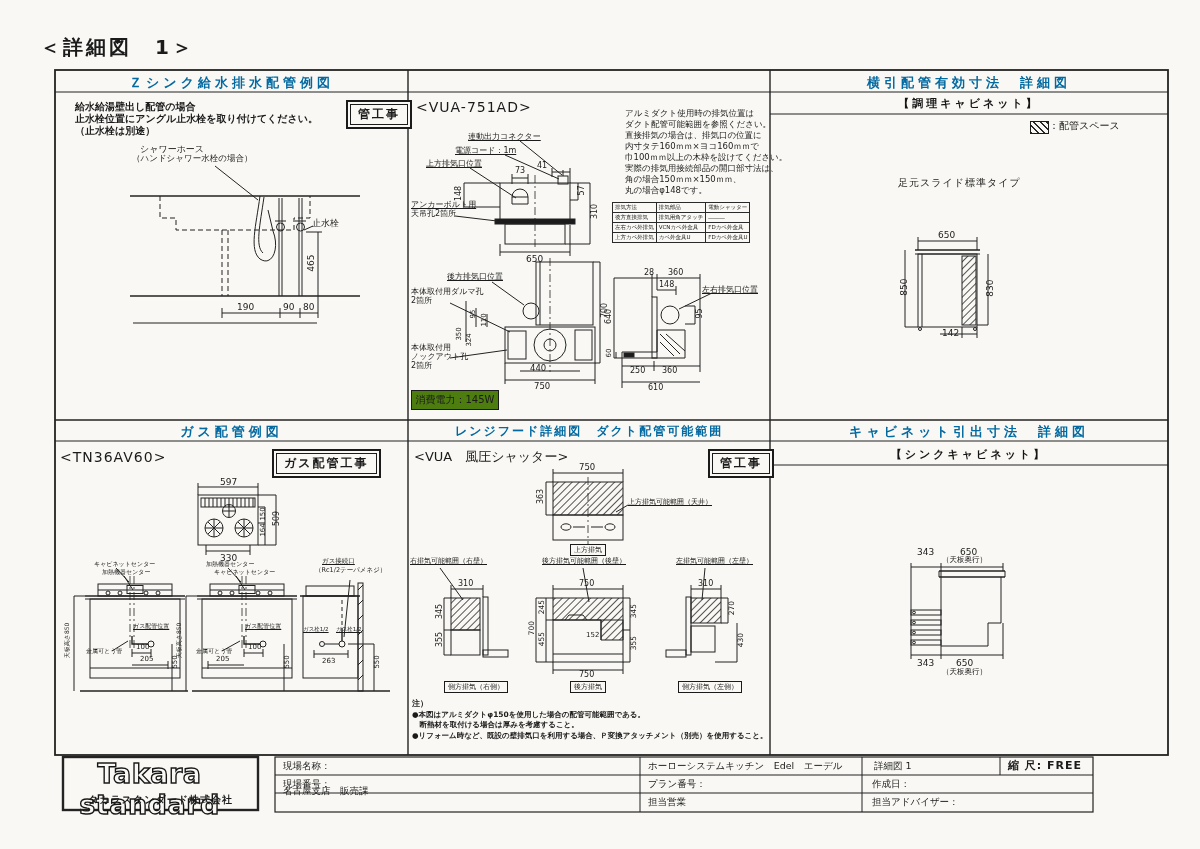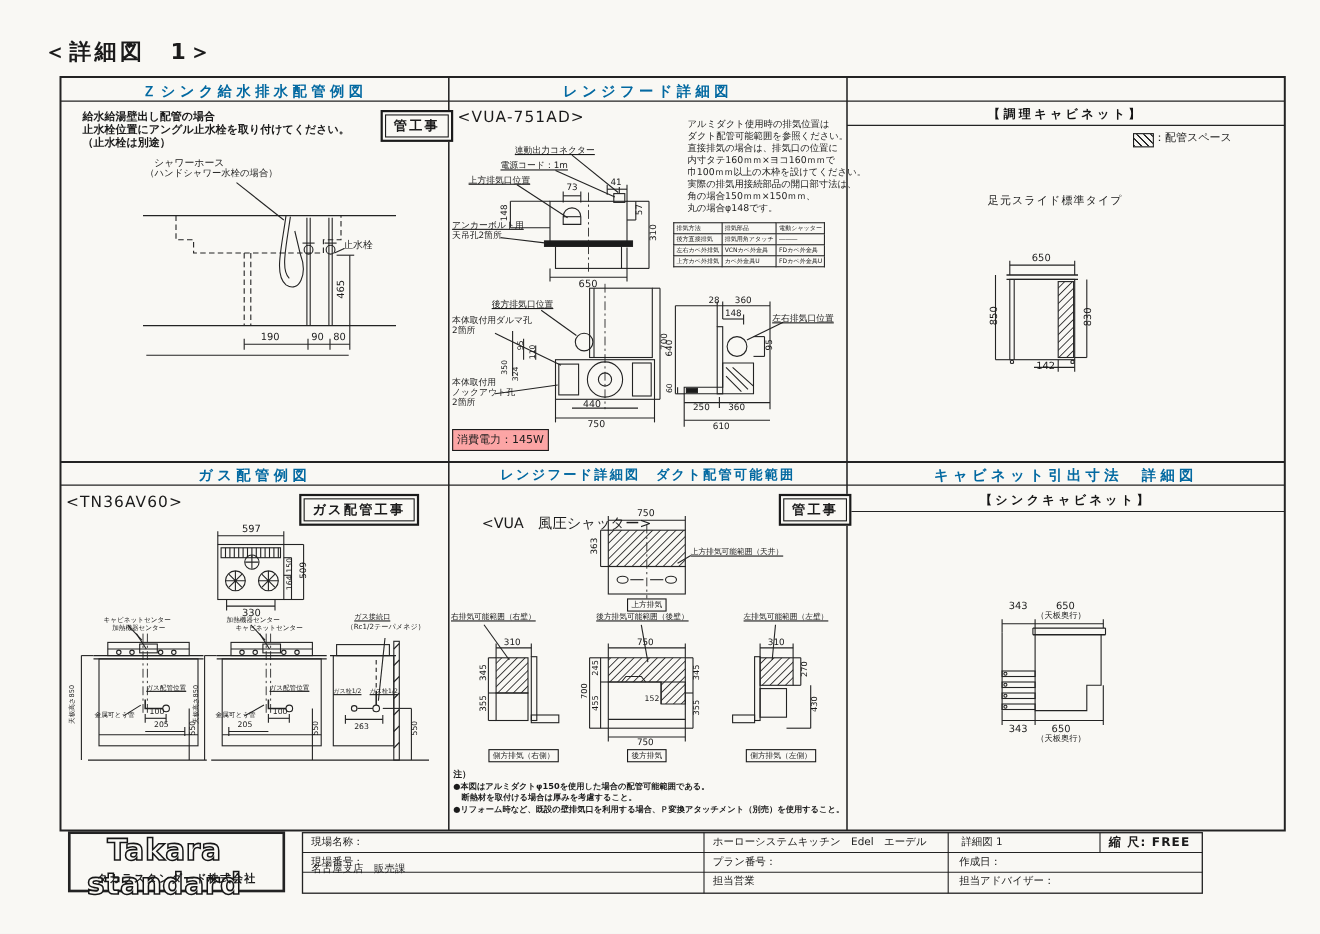--- a/index.html
+++ b/index.html
@@ -22,21 +22,21 @@
 .s55{font-size:5.5px;}
 .b{font-weight:600;}
 .u{text-decoration:underline;}
 .v{width:30px;text-align:center;transform:rotate(-90deg);transform-origin:center;}
 .vl{width:62px;text-align:center;transform:rotate(-90deg);transform-origin:center;}
 .hdr{position:absolute;text-align:center;font-weight:600;font-size:13px;letter-spacing:4px;color:#0369a1;}
 .sub{position:absolute;text-align:center;font-weight:600;font-size:11px;letter-spacing:3px;color:#151515;}
 .badge{position:absolute;border:2px solid #1b1b1b;padding:2px;background:#f9f8f4;}
 .badge>div{border:1.3px solid #1b1b1b;padding:1px 7px;font-weight:600;letter-spacing:2px;}
 .tag{position:absolute;border:1px solid #1b1b1b;padding:0 3px;font-size:7px;background:#f9f8f4;white-space:nowrap;}
-.pbox{position:absolute;border:1.3px solid #1b1b1b;background:#fca5a5;text-align:center;}
+.pbox{position:absolute;border:1.3px solid #1b1b1b;background:#4d7c0f;text-align:center;}
 .vtab{position:absolute;border-collapse:collapse;}
 .vtab td{border:0.8px solid #2a2a2a;font-size:5.5px;padding:0 2px;white-space:nowrap;height:9px;}
 .hatchbox{position:absolute;border:1px solid #1b1b1b;background:repeating-linear-gradient(45deg,#2a2a2a 0 1.4px,transparent 1.4px 4.5px);}
 .logo{position:absolute;text-align:center;font-weight:700;font-size:27px;color:#f9f8f4;-webkit-text-stroke:1.4px #161616;letter-spacing:0.5px;}
 </style>
 </head>
 <body>
 
 <div id="sheet">
 
@@ -367,21 +367,21 @@
 <line x1="911" y1="655" x2="1003" y2="655"></line>
 <line x1="911" y1="646" x2="911" y2="659"></line>
 <line x1="941" y1="646" x2="941" y2="659"></line>
 <line x1="1003" y1="623" x2="1003" y2="659"></line>
 </g>
 </svg>
 
 <div class="lbl b" style="left:40px;top:36px;font-size:20px;letter-spacing:3px;">＜詳細図　1＞</div>
 
 <div class="hdr" style="left:55px;top:74px;width:353px;">Ｚシンク給水排水配管例図</div>
-<div class="hdr" style="left:408px;top:74px;width:362px;">レンジフード詳細図</div>
+<div class="hdr" style="left:770px;top:74px;width:398px;">横引配管有効寸法　詳細図</div>
 <div class="hdr" style="left:55px;top:423px;width:353px;">ガス配管例図</div>
 <div class="hdr" style="left:770px;top:423px;width:398px;">キャビネット引出寸法　詳細図</div>
 <div class="hdr" style="left:408px;top:423px;width:362px;font-size:12px;letter-spacing:2px;">レンジフード詳細図　ダクト配管可能範囲</div>
 <div class="sub" style="left:770px;top:96px;width:398px;">【調理キャビネット】</div>
 <div class="sub" style="left:770px;top:447px;width:398px;">【シンクキャビネット】</div>
 
 <div class="lbl s10 b" style="left:75px;top:101px;">給水給湯壁出し配管の場合</div>
 <div class="lbl s10 b" style="left:75px;top:113px;">止水栓位置にアングル止水栓を取り付けてください。</div>
 <div class="lbl s10 b" style="left:75px;top:125px;">（止水栓は別途）</div>
 <div class="badge" style="left:346px;top:100px;">
@@ -427,21 +427,21 @@
           <td>FDカベ外金具U</td>
         </tr>
 </tbody>
     </table>
 <div class="lbl s8 u" style="left:468px;top:133px;">連動出力コネクター</div>
 <div class="lbl s8 u" style="left:455px;top:147px;">電源コード：1m</div>
 <div class="lbl s8 u" style="left:426px;top:160px;">上方排気口位置</div>
 <div class="lbl s8" style="left:411px;top:201px;text-decoration:underline;">アンカーボルト用</div>
 <div class="lbl s8" style="left:411px;top:210px;">天吊孔2箇所</div>
 <div class="lbl s8" style="left:515px;top:167px;">73</div>
-<div class="lbl s8" style="left:555px;top:162px;">41</div>
+<div class="lbl s8" style="left:537px;top:162px;">41</div>
 <div class="lbl s8 v" style="left:444px;top:189px;">148</div>
 <div class="lbl s8 v" style="left:567px;top:186px;">57</div>
 <div class="lbl s8 v" style="left:580px;top:207px;">310</div>
 <div class="lbl s9" style="left:526px;top:254px;">650</div>
 <div class="lbl s8 u" style="left:447px;top:273px;">後方排気口位置</div>
 <div class="lbl s8" style="left:411px;top:288px;">本体取付用ダルマ孔</div>
 <div class="lbl s8" style="left:411px;top:297px;">2箇所</div>
 <div class="lbl s8" style="left:411px;top:344px;">本体取付用</div>
 <div class="lbl s8" style="left:411px;top:353px;">ノックアウト孔</div>
 <div class="lbl s8" style="left:411px;top:362px;">2箇所</div>
@@ -497,21 +497,21 @@
 <div class="lbl s6 u" style="left:245px;top:623px;">ガス配管位置</div>
 <div class="lbl s7" style="left:248px;top:644px;">100</div>
 <div class="lbl s7 v" style="left:273px;top:658px;">550</div>
 <div class="lbl s65 u" style="left:322px;top:558px;">ガス接続口</div>
 <div class="lbl s65" style="left:315px;top:567px;">（Rc1/2テーパメネジ）</div>
 <div class="lbl s55 u" style="left:303px;top:626px;">ガス栓1/2</div>
 <div class="lbl s55 u" style="left:336px;top:626px;">ガス栓1/2</div>
 <div class="lbl s7" style="left:322px;top:658px;">263</div>
 <div class="lbl s7 v" style="left:363px;top:658px;">550</div>
 
-<div class="lbl s13" style="left:438px;top:450px;margin-top:20px;">&lt;VUA　風圧シャッター&gt;</div>
+<div class="lbl s13" style="left:414px;top:450px;">&lt;VUA　風圧シャッター&gt;</div>
 <div class="badge" style="left:708px;top:449px;">
       <div class="s12">管工事</div>
     </div>
 <div class="lbl s85" style="left:579px;top:463px;">750</div>
 <div class="lbl s8 v" style="left:526px;top:492px;">363</div>
 <div class="lbl s7 u" style="left:628px;top:499px;">上方排気可能範囲（天井）</div>
 <div class="tag" style="left:570px;top:544px;"><span>上方排気</span></div>
 <div class="lbl s7 u" style="left:410px;top:558px;">右排気可能範囲（右壁）</div>
 <div class="lbl s8" style="left:458px;top:580px;">310</div>
 <div class="lbl s8 v" style="left:425px;top:607px;">345</div>

